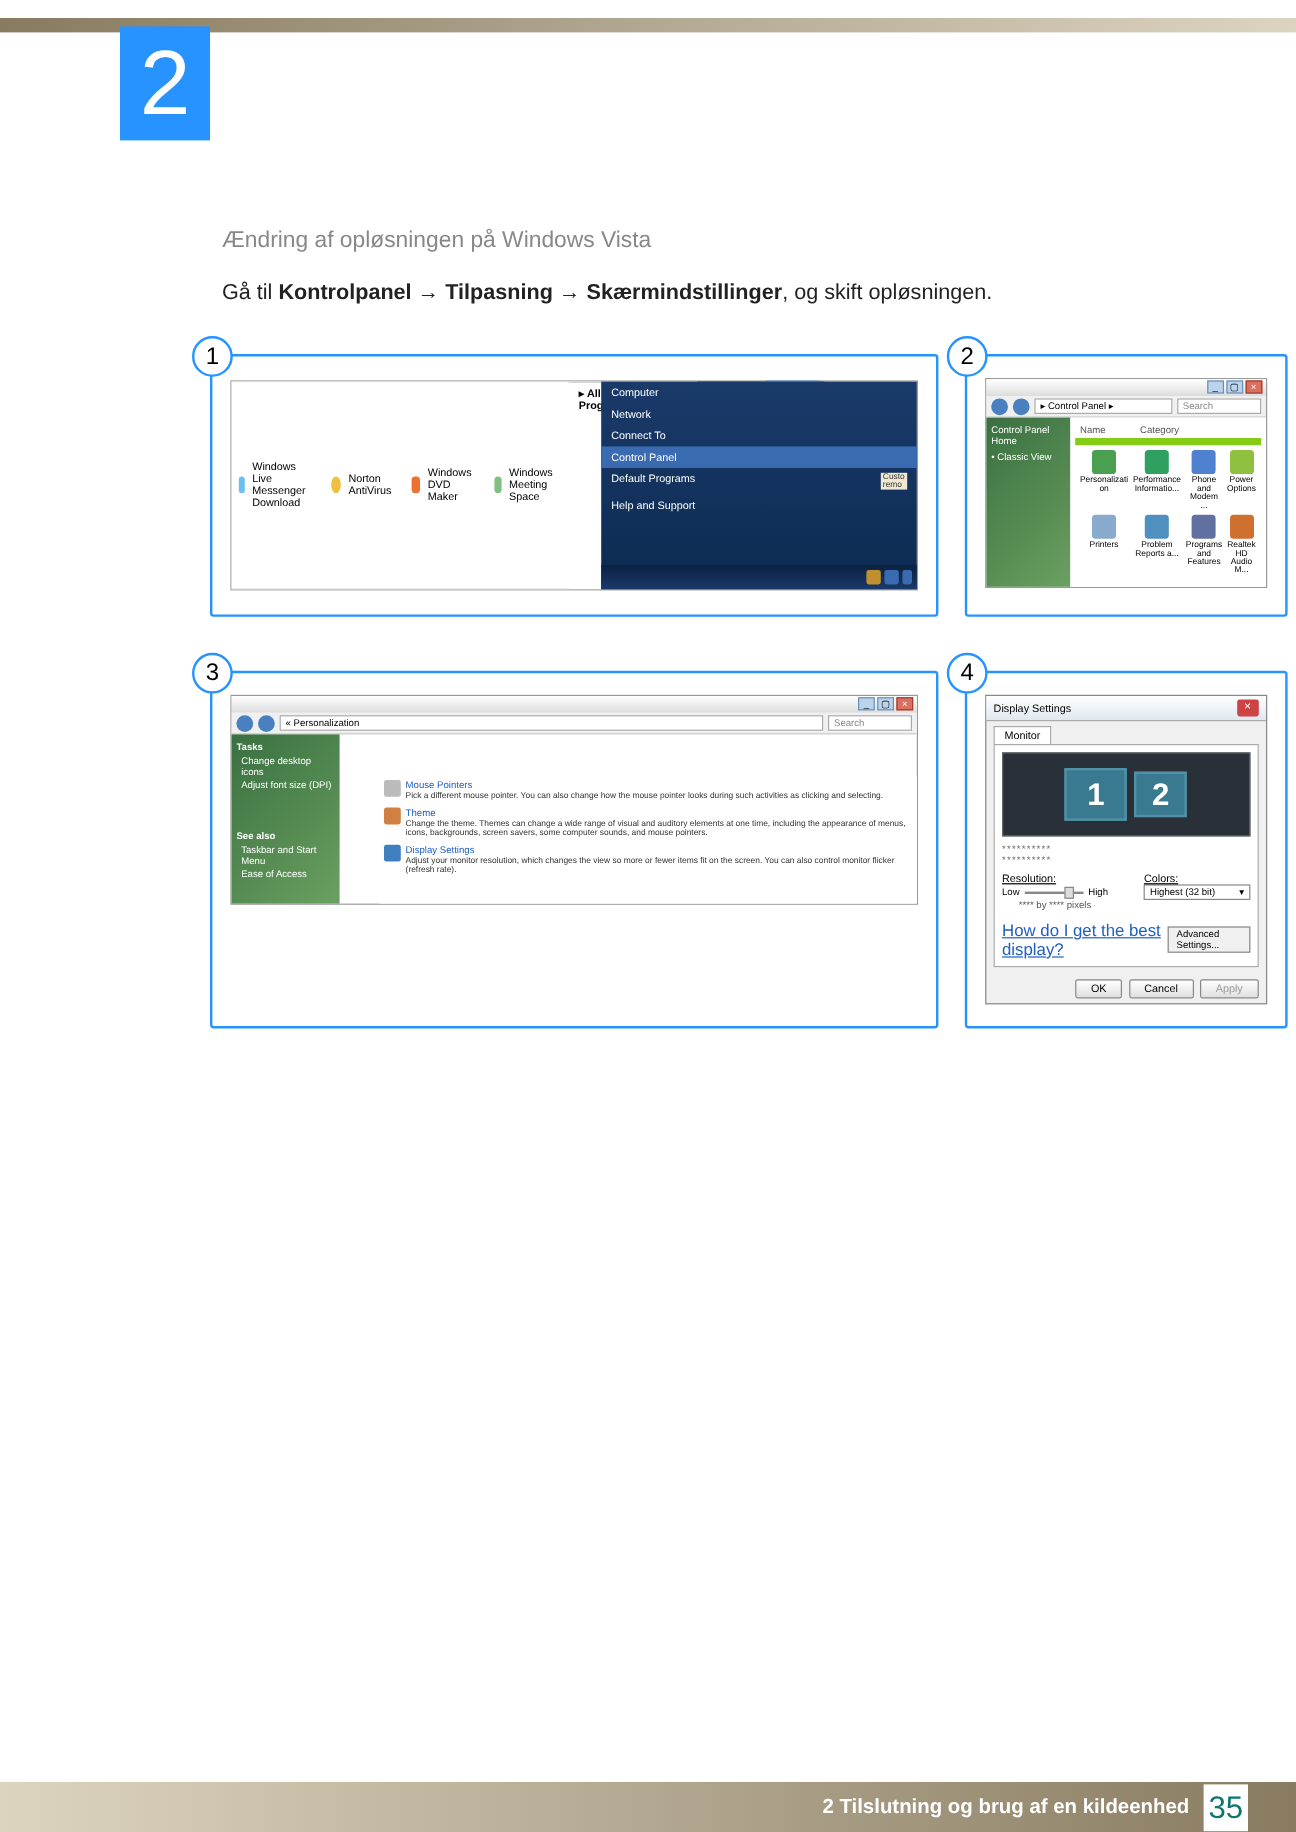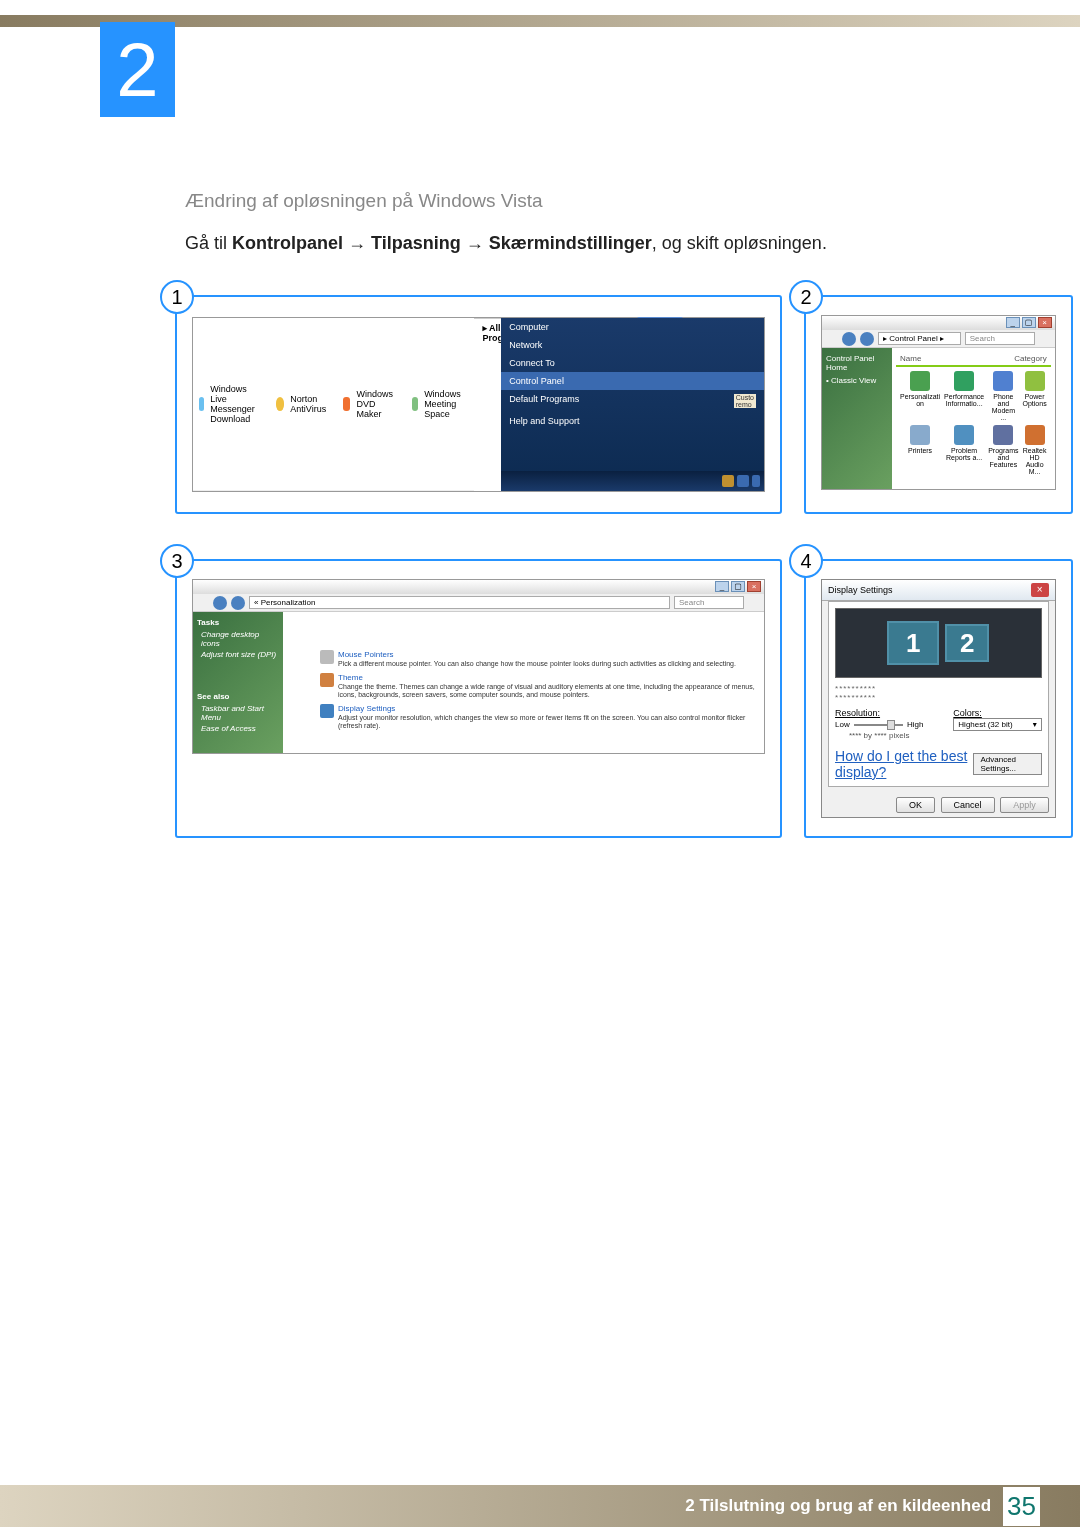--- a/index.html
+++ b/index.html
@@ -35,39 +35,39 @@
 .fig1-bottom { height: 20px; background: linear-gradient(#0a2040, #1a3a6a); display: flex; align-items: center; padding: 0 4px; gap: 3px; }
 .orb { width: 16px; height: 16px; border-radius: 50%; background: radial-gradient(circle at 30% 30%, #7ec8f0, #006847); }
 .mini { width: 12px; height: 12px; background: #3a6ab0; border-radius: 2px; }
 .cp-label { background: #5a8ad0; color: #fff; font-size: 8px; padding: 2px 4px; border-radius: 2px; }
 
 
 .fig2-inner { margin: 18px 15px; border: 1px solid #999; height: 175px; display: flex; flex-direction: column; font-size: 9px; }
 .fig2-top { height: 14px; background: linear-gradient(#fff, #ddd); display:flex; justify-content:flex-end; gap:2px; padding:1px 3px;}
 .winbtn { width:14px; height:11px; background:#bcd3ec; border:1px solid #6a90b8; font-size:8px; text-align:center; line-height:10px;}
 .winbtn.close { background:#d97060; border-color:#a04030; color:#fff;}
-.fig2-addr { height: 18px; background: #f0f0f0; border-bottom: 1px solid #ccc; display: flex; align-items: center; padding: 0 20px; gap: 4px; }
+.fig2-addr { height: 18px; background: #f0f0f0; border-bottom: 1px solid #ccc; display: flex; align-items: center; padding: 0 4px; gap: 4px; }
 .navbtn { width: 14px; height: 14px; border-radius: 50%; background: #4a80c0; }
 .addrbox { flex: 1; background: #fff; border: 1px solid #aaa; padding: 1px 4px; font-size: 8px; }
 .searchbox { width: 70px; background: #fff; border: 1px solid #aaa; padding: 1px 4px; font-size: 8px; color: #888; }
 .fig2-body { flex: 1; display: flex; }
 .fig2-side { width: 70px; background: linear-gradient(135deg, #3a7040, #6aa060); color: #fff; padding: 4px; }
 .fig2-side div { font-size: 8px; padding: 2px 0; }
 .fig2-main { flex: 1; background: #fff; padding: 4px; }
-.fig2-hdr { display: flex; font-size: 8px; color: #555; border-bottom: 2px solid #84cc16; padding: 2px 4px; justify-content: space-between; }
+.fig2-hdr { display: flex; font-size: 8px; color: #555; border-bottom: 6px solid #84cc16; padding: 2px 4px; }
 .fig2-icons { display: grid; grid-template-columns: repeat(4, 1fr); gap: 4px; padding: 4px; }
 .cpicon { display: flex; flex-direction: column; align-items: center; font-size: 7px; text-align: center; }
 .cpicon .ibox { width: 20px; height: 20px; border-radius: 3px; margin-bottom: 2px; }
 
 
 .fig3-inner { margin: 18px 15px; border: 1px solid #999; height: 175px; display: flex; flex-direction: column; font-size: 9px; }
 .fig3-body { flex: 1; display: flex; gap: 33px; }
 .fig3-side { width: 90px; background: linear-gradient(135deg, #3a7040, #6aa060); color: #fff; padding: 4px; }
 .fig3-side .stitle { font-weight: bold; font-size: 8px; margin: 2px 0; }
-.fig3-side .sitem { font-size: 8px; padding: 1px 0 1px 4px; font-style: italic; }
+.fig3-side .sitem { font-size: 8px; padding: 1px 0 1px 4px; }
 .fig3-main { flex: 1; background: #fff; padding: 4px; overflow: hidden; margin-top: 34px; }
 .optrow { display: flex; gap: 4px; margin-bottom: 5px; }
 .optrow .oicon { width: 14px; height: 14px; border-radius: 2px; flex-shrink: 0; }
 .optrow .otxt { font-size: 7px; color: #333; line-height: 1.2; }
 .optrow .otitle { color: #2060c0; font-size: 8px; }
 
 
 .figure.f4 { min-height: 270px; }
 .fig4-inner { margin: 18px 15px; border: 1px solid #888; background: #f0f0f0; font-size: 9px; }
 .fig4-title { background: linear-gradient(#fff, #e0e8f0); padding: 3px 6px; border-bottom: 1px solid #aaa; display: flex; justify-content: space-between; align-items: center; }
@@ -282,20 +282,21 @@
       </div>
     </div>
 
     <div class="figure f4">
       <div class="step-badge">4</div>
       <div class="fig4-inner">
         <div class="fig4-title">
           <span>Display Settings</span>
           <span class="fig4-close">×</span>
         </div>
+        <div><span class="fig4-tab">Monitor</span></div>
         <div class="fig4-panel">
           <div class="monitor-area">
             <div class="monbox m1">1</div>
             <div class="monbox m2">2</div>
           </div>
           <div class="dotline">**********</div>
           <div class="dotline">**********</div>
           <div class="resrow">
             <div class="rescol">
               <div class="reslab">Resolution:</div>

